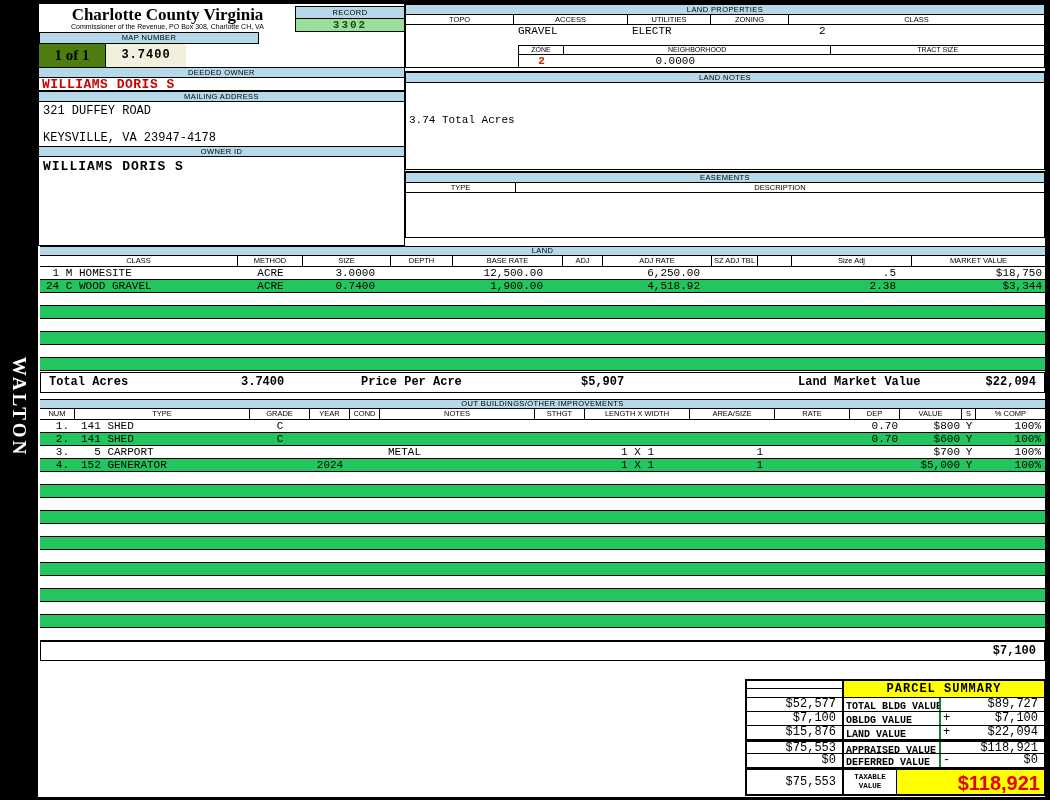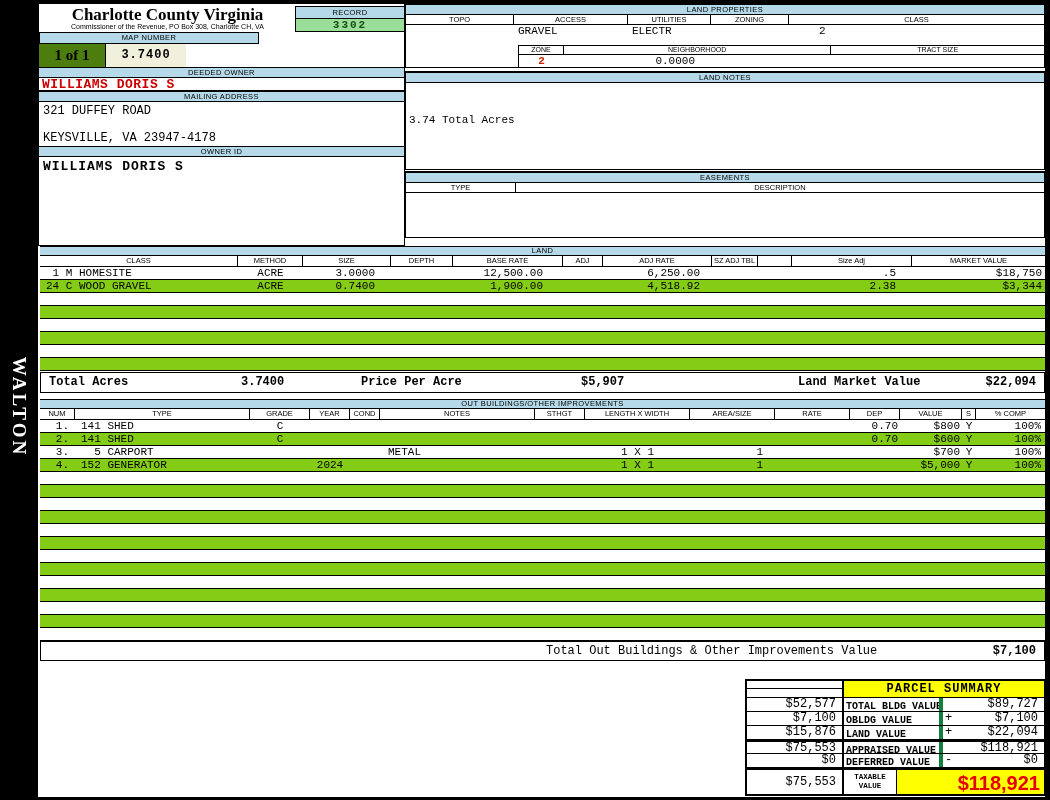--- a/index.html
+++ b/index.html
@@ -9,21 +9,21 @@
   .white-base{position:absolute;left:38px;top:3px;width:1007px;height:794px;background:#fff;}
   .abs{position:absolute;}
   .box{position:absolute;background:#fff;border:1px solid #000;}
   .bluebar{background:#b5d9e8;border-top:1px solid #000;border-bottom:1px solid #000;
            text-align:center;font-size:7.5px;line-height:9px;height:11px;letter-spacing:.4px;overflow:hidden;}
   .hrow{display:flex;border-bottom:1px solid #000;font-size:7.5px;text-align:center;background:#fff;overflow:hidden;}
   .hrow>span{border-right:1px solid #000;height:100%;overflow:hidden;line-height:10px;}
   .hrow>span:last-child{border-right:none;}
   .trow{display:flex;height:13px;line-height:12px;border-bottom:1px solid #000;
         font:11px "Liberation Mono","DejaVu Sans Mono",monospace;white-space:pre;overflow:hidden;background:#fff;}
-  .alt{background:#84cc16;}
+  .alt{background:#22c55e;}
   
   #id-box{left:38px;top:3px;width:367px;height:243px;}
   .county-title{position:absolute;left:0;top:1px;width:257px;text-align:center;
                 font:bold 17px "Liberation Serif",serif;}
   .county-sub{position:absolute;left:0;top:19px;width:257px;text-align:center;font-size:7px;}
   #record-box{position:absolute;left:256px;top:2px;width:110px;height:26px;border:1px solid #000;}
   #record-box .rh{background:#b5d9e8;height:12px;border-bottom:1px solid #000;text-align:center;
                   font-size:7.5px;line-height:11px;letter-spacing:.4px;}
   #record-box .rv{background:#9ade9a;height:12px;text-align:center;color:#145214;
                   font:bold 11px "Liberation Mono",monospace;line-height:12px;letter-spacing:2px;}
@@ -104,21 +104,21 @@
   .ps-row{display:flex;border-bottom:1px solid #000;height:14px;}
   .ps-hrow{display:flex;border-bottom:1px solid #000;height:17px;}
   .ps-hleft{width:97px;border-right:2px solid #000;display:flex;flex-direction:column;}
   .ps-hleft>div{height:8px;border-bottom:1px solid #000;}
   .ps-hleft>div:last-child{border-bottom:none;flex:1;}
   .ps-htitle{flex:1;background:#ffff00;font:bold 12px "Liberation Mono",monospace;
              text-align:center;line-height:16px;letter-spacing:1px;}
   .ps-prior{width:97px;border-right:2px solid #000;font-size:12px;text-align:right;
             padding-right:6px;line-height:13px;}
   .ps-label{width:95px;font-weight:bold;font-size:10px;padding:3px 0 0 2px;overflow:hidden;white-space:nowrap;}
-  .ps-val{width:102px;border-left:4px solid #15803d;font-size:12px;line-height:13px;display:flex;}
+  .ps-val{width:102px;border-left:2px solid #15803d;font-size:12px;line-height:13px;display:flex;}
   .ps-sign{padding-left:2px;width:10px;}
   .ps-amt{flex:1;text-align:right;padding-right:3px;}
   .hv{border-top:2px solid #000;}
   .ps-tax{display:flex;height:26px;}
   .ps-tax .ps-prior{line-height:24px;}
   .ps-tax-label{width:52px;font-weight:bold;font-size:7.5px;line-height:9px;text-align:center;padding-top:3px;}
   .ps-tax-val{flex:1;background:#ffff00;border-left:1px solid #000;color:#e60000;
               font:bold 20px "Liberation Sans",sans-serif;text-align:right;padding:2px 4px 0 0;}
   
   .walton{position:absolute;left:-39px;top:388px;width:116px;height:38px;transform:rotate(90deg);
@@ -275,21 +275,20 @@
     <div class="trow"></div>
     <div class="trow alt"></div>
     <div class="trow"></div>
     <div class="trow alt"></div>
     <div class="trow"></div>
     <div class="trow alt"></div>
     <div class="trow"></div>
   </div>
 
   <div class="abs" id="ob-total">
-    <span class="lbl">Total Out Buildings &amp; Other Improvements Value</span>
     <span class="val">$7,100</span>
   </div>
 
   <div class="abs" id="ps-box">
     <div class="ps-hrow">
       <div class="ps-hleft">
           <div></div>
           <div></div>
         </div>
       <div class="ps-htitle">PARCEL SUMMARY</div>

